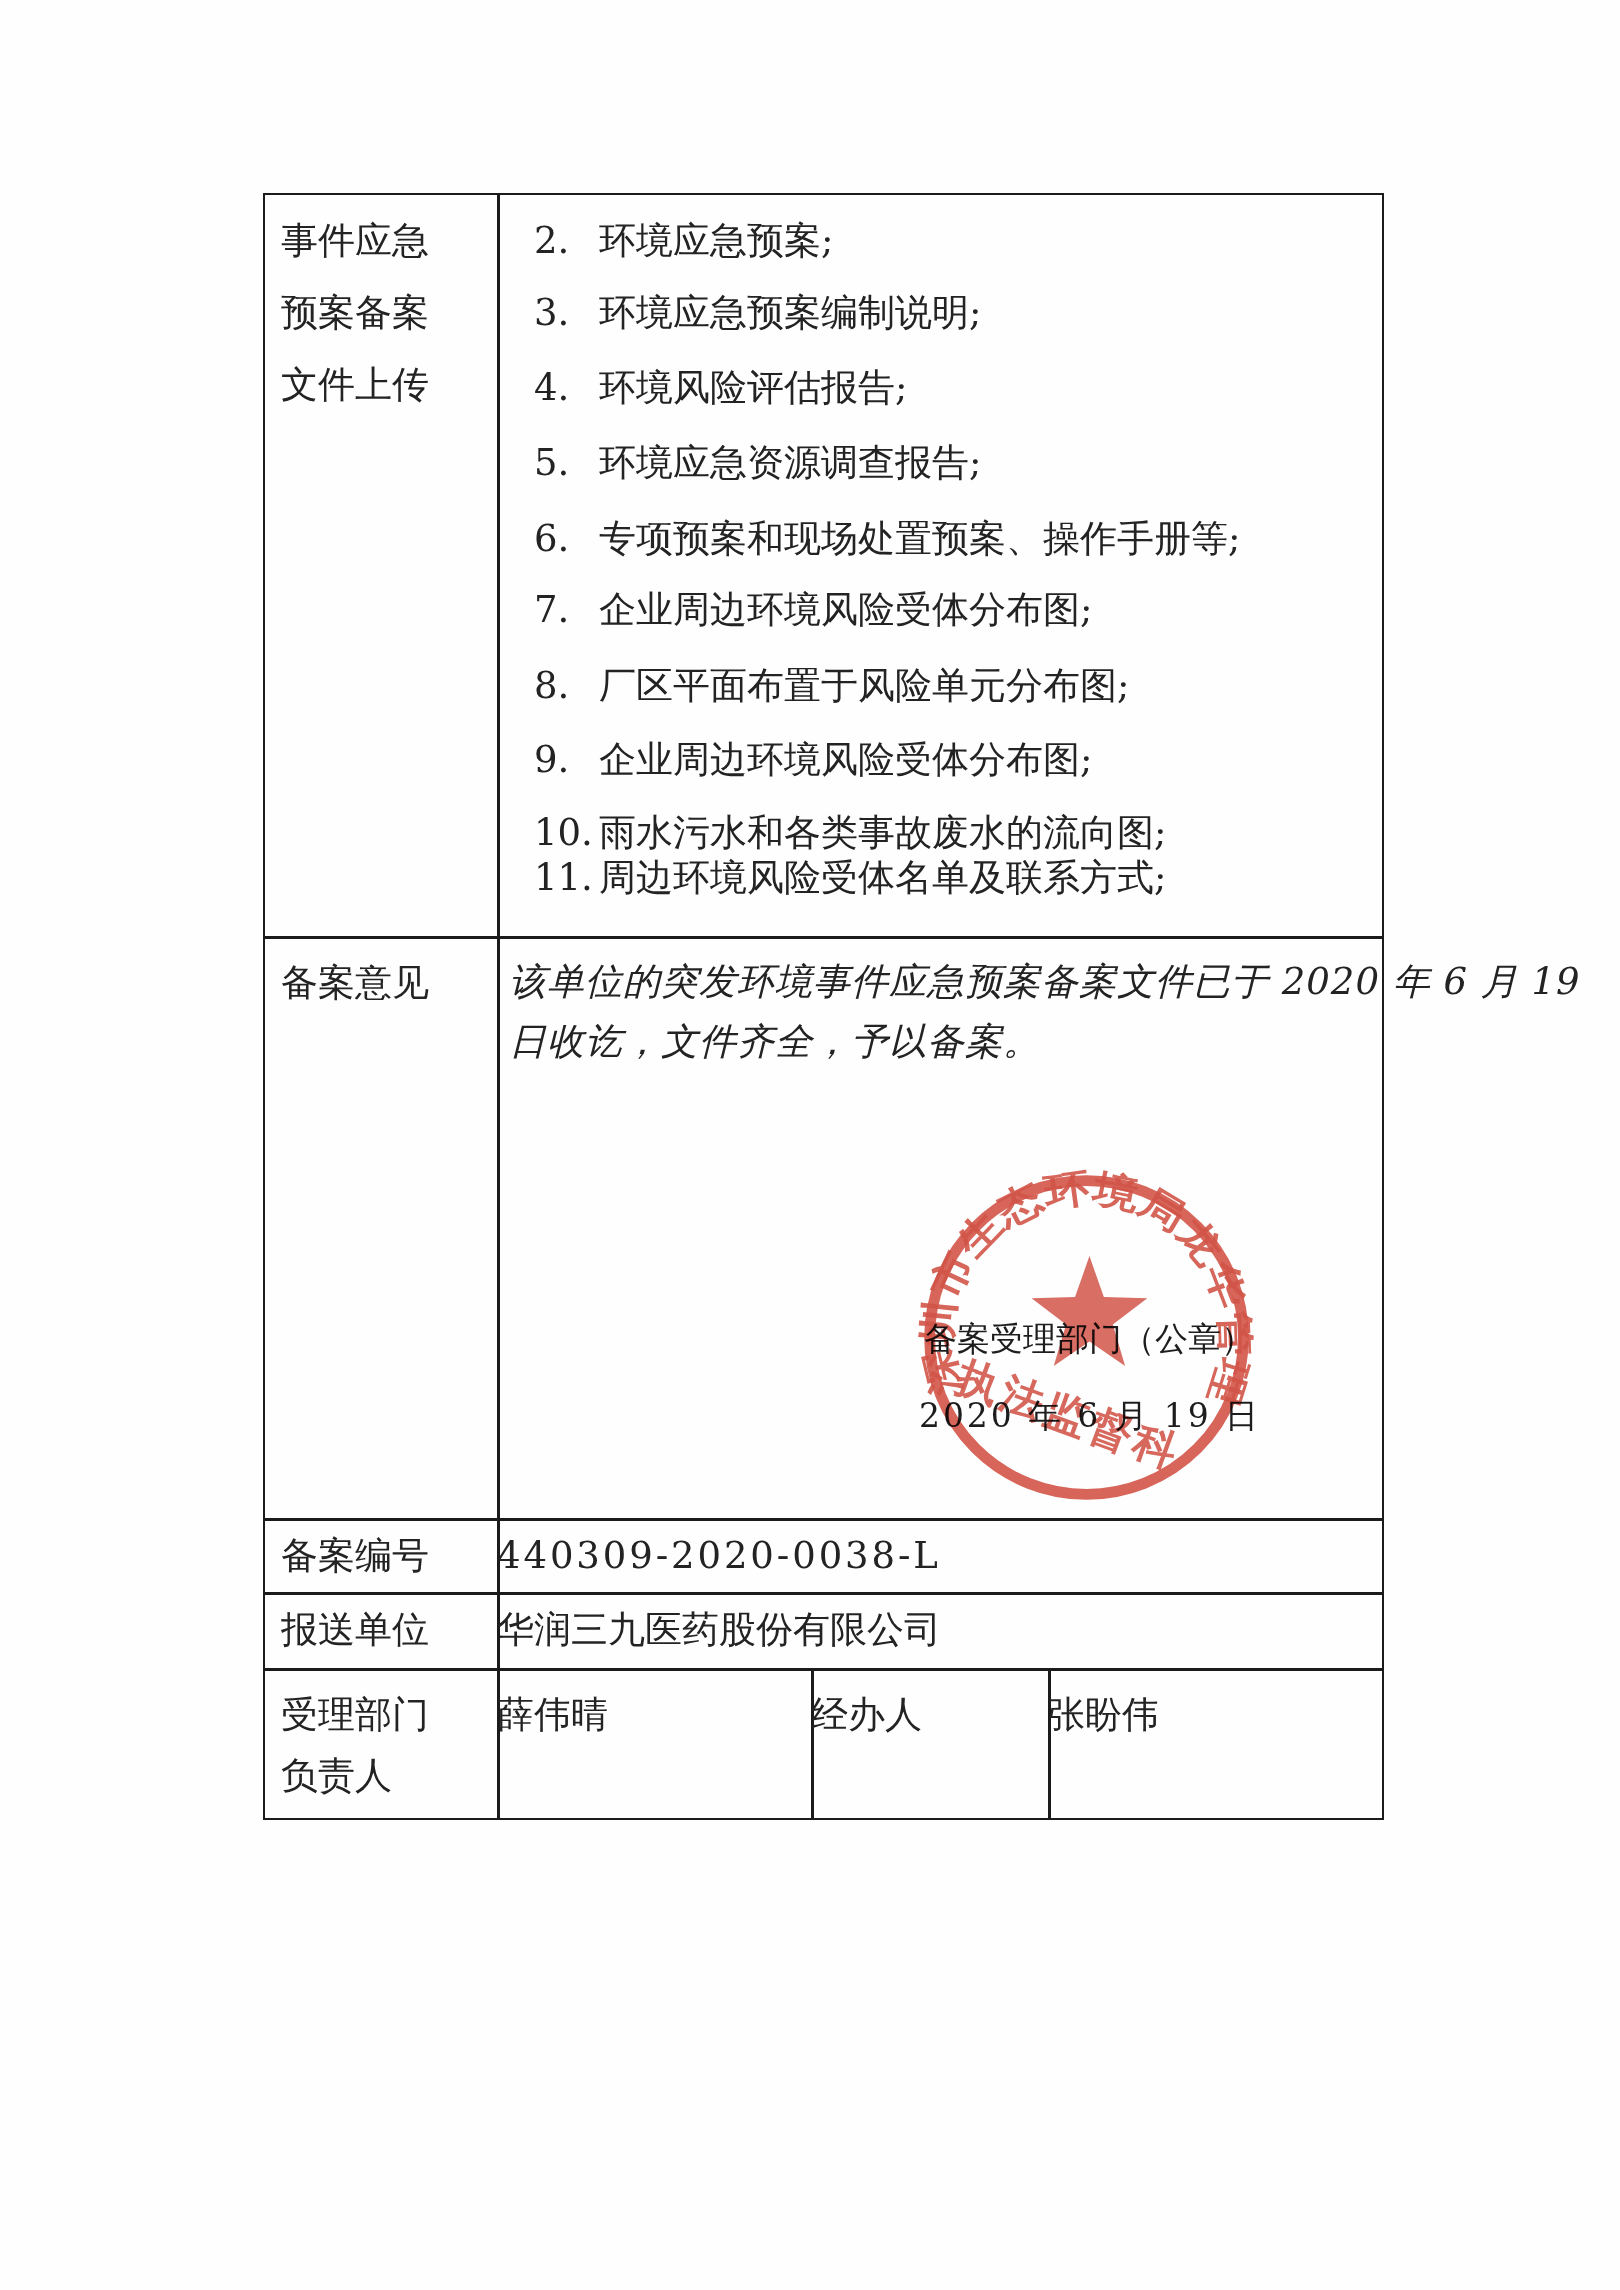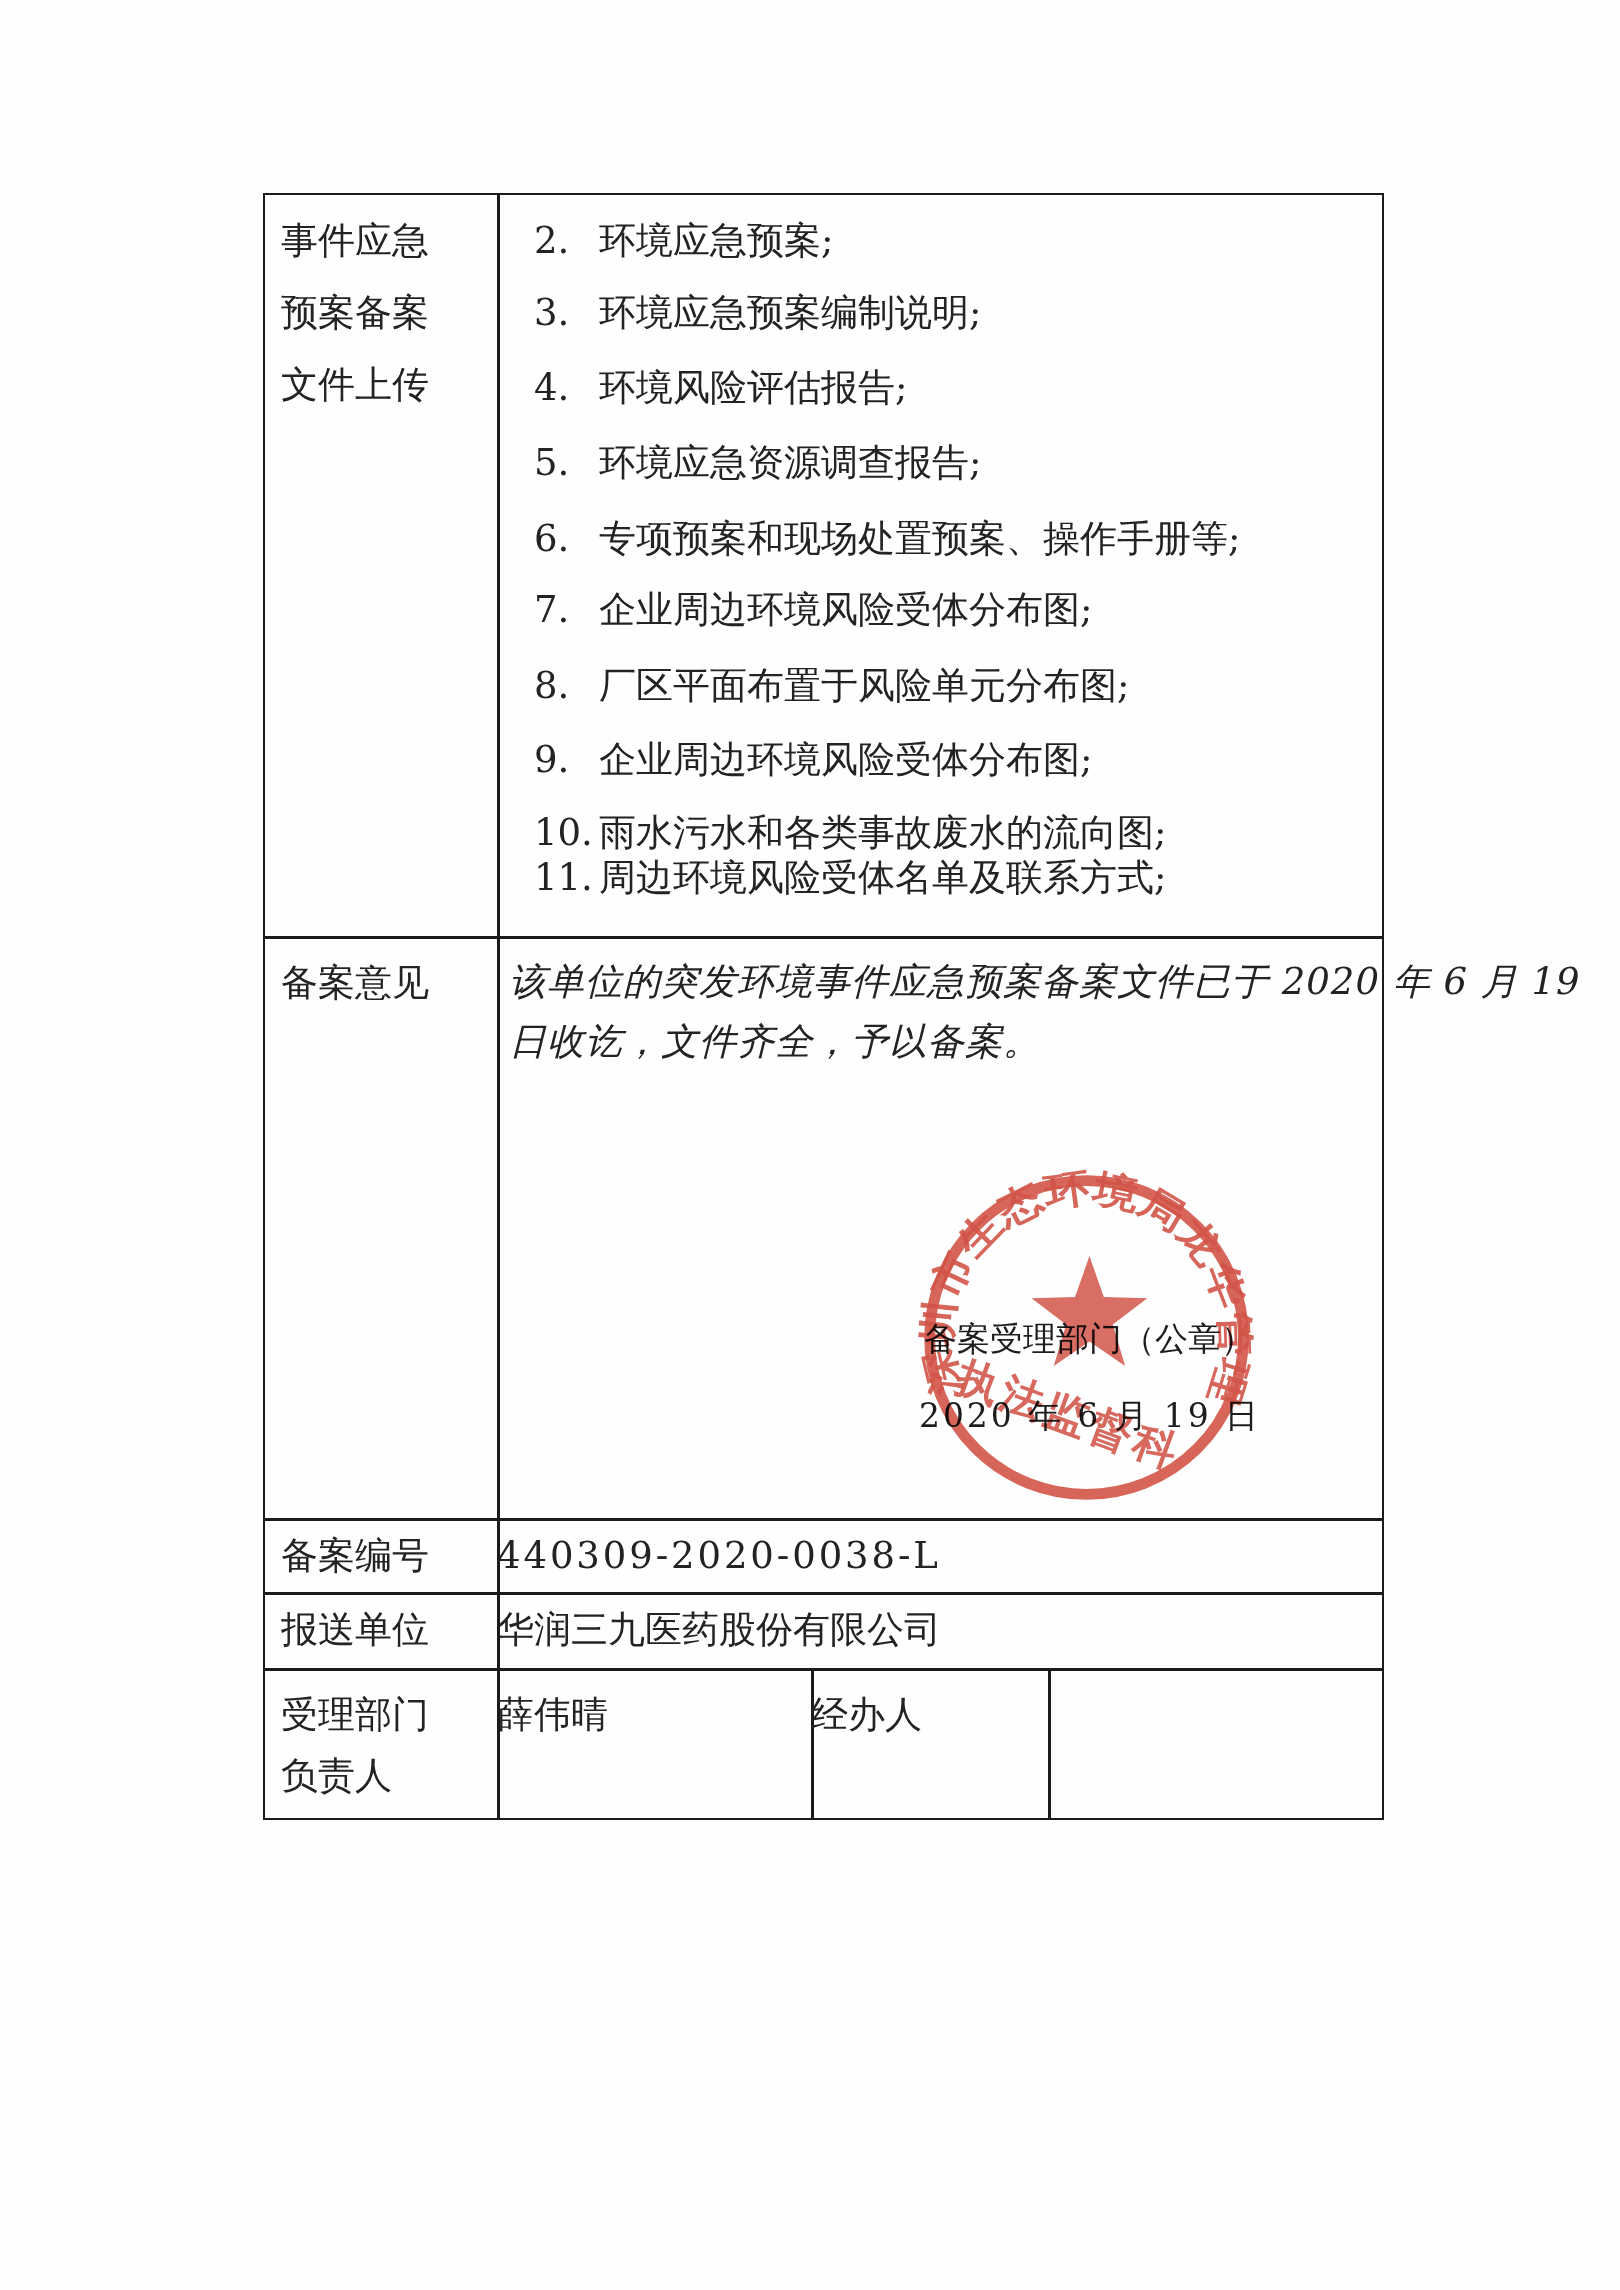--- a/index.html
+++ b/index.html
@@ -86,16 +86,17 @@
     <div class="cell-text label-col" style="top:1338px">备案编号</div>
     <div class="center-val" style="left:232px;width:885px;top:1338px;letter-spacing:2.9px">440309-2020-0038-L</div>
 
     <div class="cell-text label-col" style="top:1412px">报送单位</div>
     <div class="center-val" style="left:232px;width:885px;top:1412px">华润三九医药股份有限公司</div>
 
     <div class="cell-text label-col" style="top:1497px">受理部门</div>
     <div class="cell-text label-col" style="top:1558px">负责人</div>
     <div class="center-val" style="left:232px;width:314px;top:1497px">薛伟晴</div>
     <div class="center-val" style="left:546px;width:237px;top:1497px">经办人</div>
+    <div class="center-val" style="left:783px;width:334px;top:1497px">张盼伟</div>
 
   </div>
 </div>
 
 
 </body></html>

